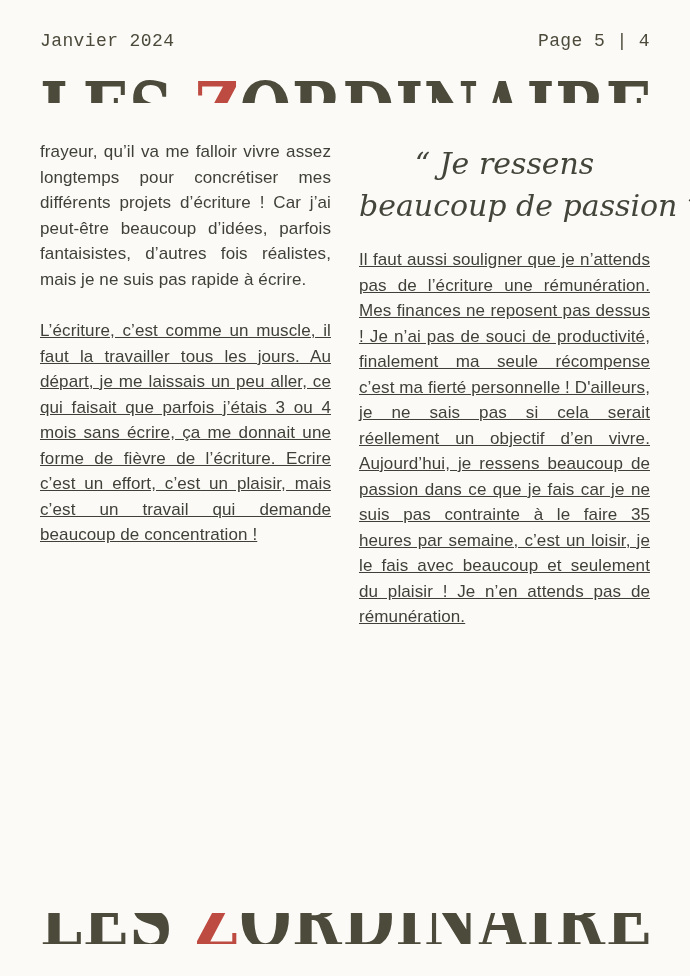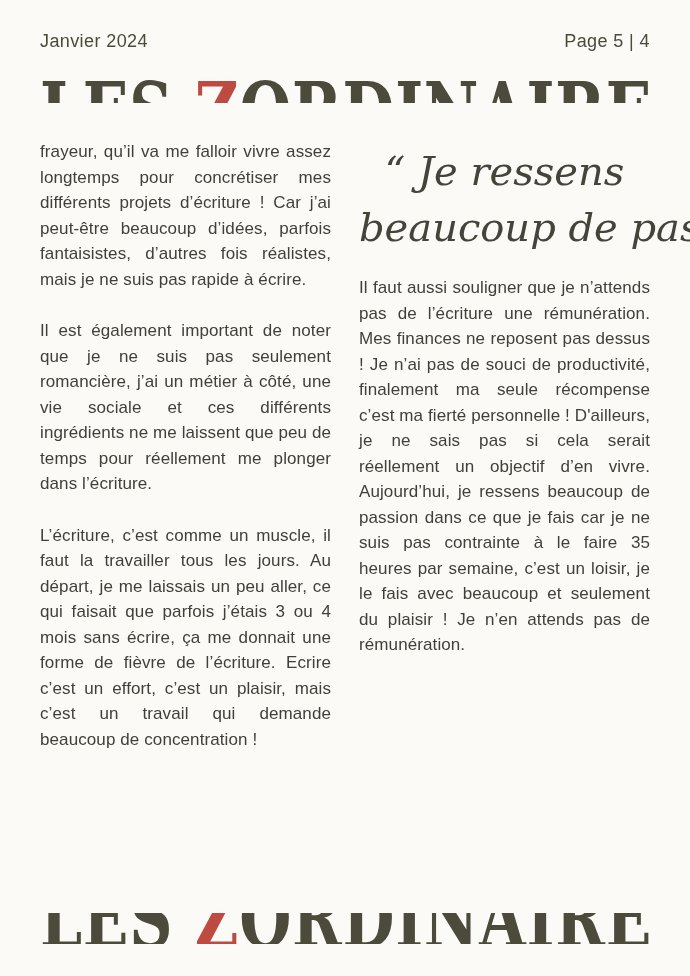--- a/index.html
+++ b/index.html
@@ -16,21 +16,21 @@
 
   
   .topbar {
     position: absolute;
     top: 31px;
     left: 40px;
     right: 40px;
     display: flex;
     justify-content: space-between;
     align-items: baseline;
-    font-family: Liberation Sans, sans-serif;
+    font-family: Liberation Mono, monospace;
     font-size: 18px;
     letter-spacing: 0.4px;
     color: #4C4A3B;
   }
 
   
   .masthead-clip {
     position: absolute;
     left: 40px;
     width: 612px;
@@ -66,27 +66,27 @@
   }
   .col { flex: 1 1 0; min-width: 0; }
   .col p {
     margin: 0 0 26px 0;
     font-size: 17px;
     line-height: 25.5px;
     letter-spacing: 0.1px;
     text-align: justify;
     color: #3F4038;
   }
-  .col p:last-child { margin-bottom: 10px; }
+  .col p:last-child { margin-bottom: 10px; text-decoration: underline; }
 
   
   .pull-quote {
     font-family: "DejaVu Serif", serif;
     font-style: italic;
-    font-size: 40px;
+    font-size: 30px;
     line-height: 1.4;
     text-align: center;
     color: #43443A;
     margin: 4px 0 20px 0;
     white-space: nowrap;
   }
 </style>
 </head>
 <body>
 
@@ -98,21 +98,20 @@
   </header>
 
   <div class="masthead-clip masthead-top">
     <div class="masthead-inner"><span>LES </span><span class="accent">Z</span><span>ORDINAIRES</span></div>
   </div>
 
   <main class="content">
 
     <section class="col">
       <p>frayeur, qu’il va me falloir vivre assez longtemps pour concrétiser mes différents projets d’écriture ! Car j’ai peut-être beaucoup d’idées, parfois fantaisistes, d’autres fois réalistes, mais je ne suis pas rapide à écrire.</p>
-      <p>Il est également important de noter que je ne suis pas seulement romancière, j’ai un métier à côté, une vie sociale et ces différents ingrédients ne me laissent que peu de temps pour réellement me plonger dans l’écriture.</p>
       <p>L’écriture, c’est comme un muscle, il faut la travailler tous les jours. Au départ, je me laissais un peu aller, ce qui faisait que parfois j’étais 3 ou 4 mois sans écrire, ça me donnait une forme de fièvre de l’écriture. Ecrire c’est un effort, c’est un plaisir, mais c’est un travail qui demande beaucoup de concentration !</p>
     </section>
 
     <section class="col">
       <div class="pull-quote">
         <div>“ Je ressens</div>
         <div>beaucoup de passion ”</div>
       </div>
       <p>Il faut aussi souligner que je n’attends pas de l’écriture une rémunération. Mes finances ne reposent pas dessus ! Je n’ai pas de souci de productivité, finalement ma seule récompense c’est ma fierté personnelle ! D'ailleurs, je ne sais pas si cela serait réellement un objectif d’en vivre. Aujourd’hui, je ressens beaucoup de passion dans ce que je fais car je ne suis pas contrainte à le faire 35 heures par semaine, c’est un loisir, je le fais avec beaucoup et seulement du plaisir ! Je n’en attends pas de rémunération.</p>
     </section>

